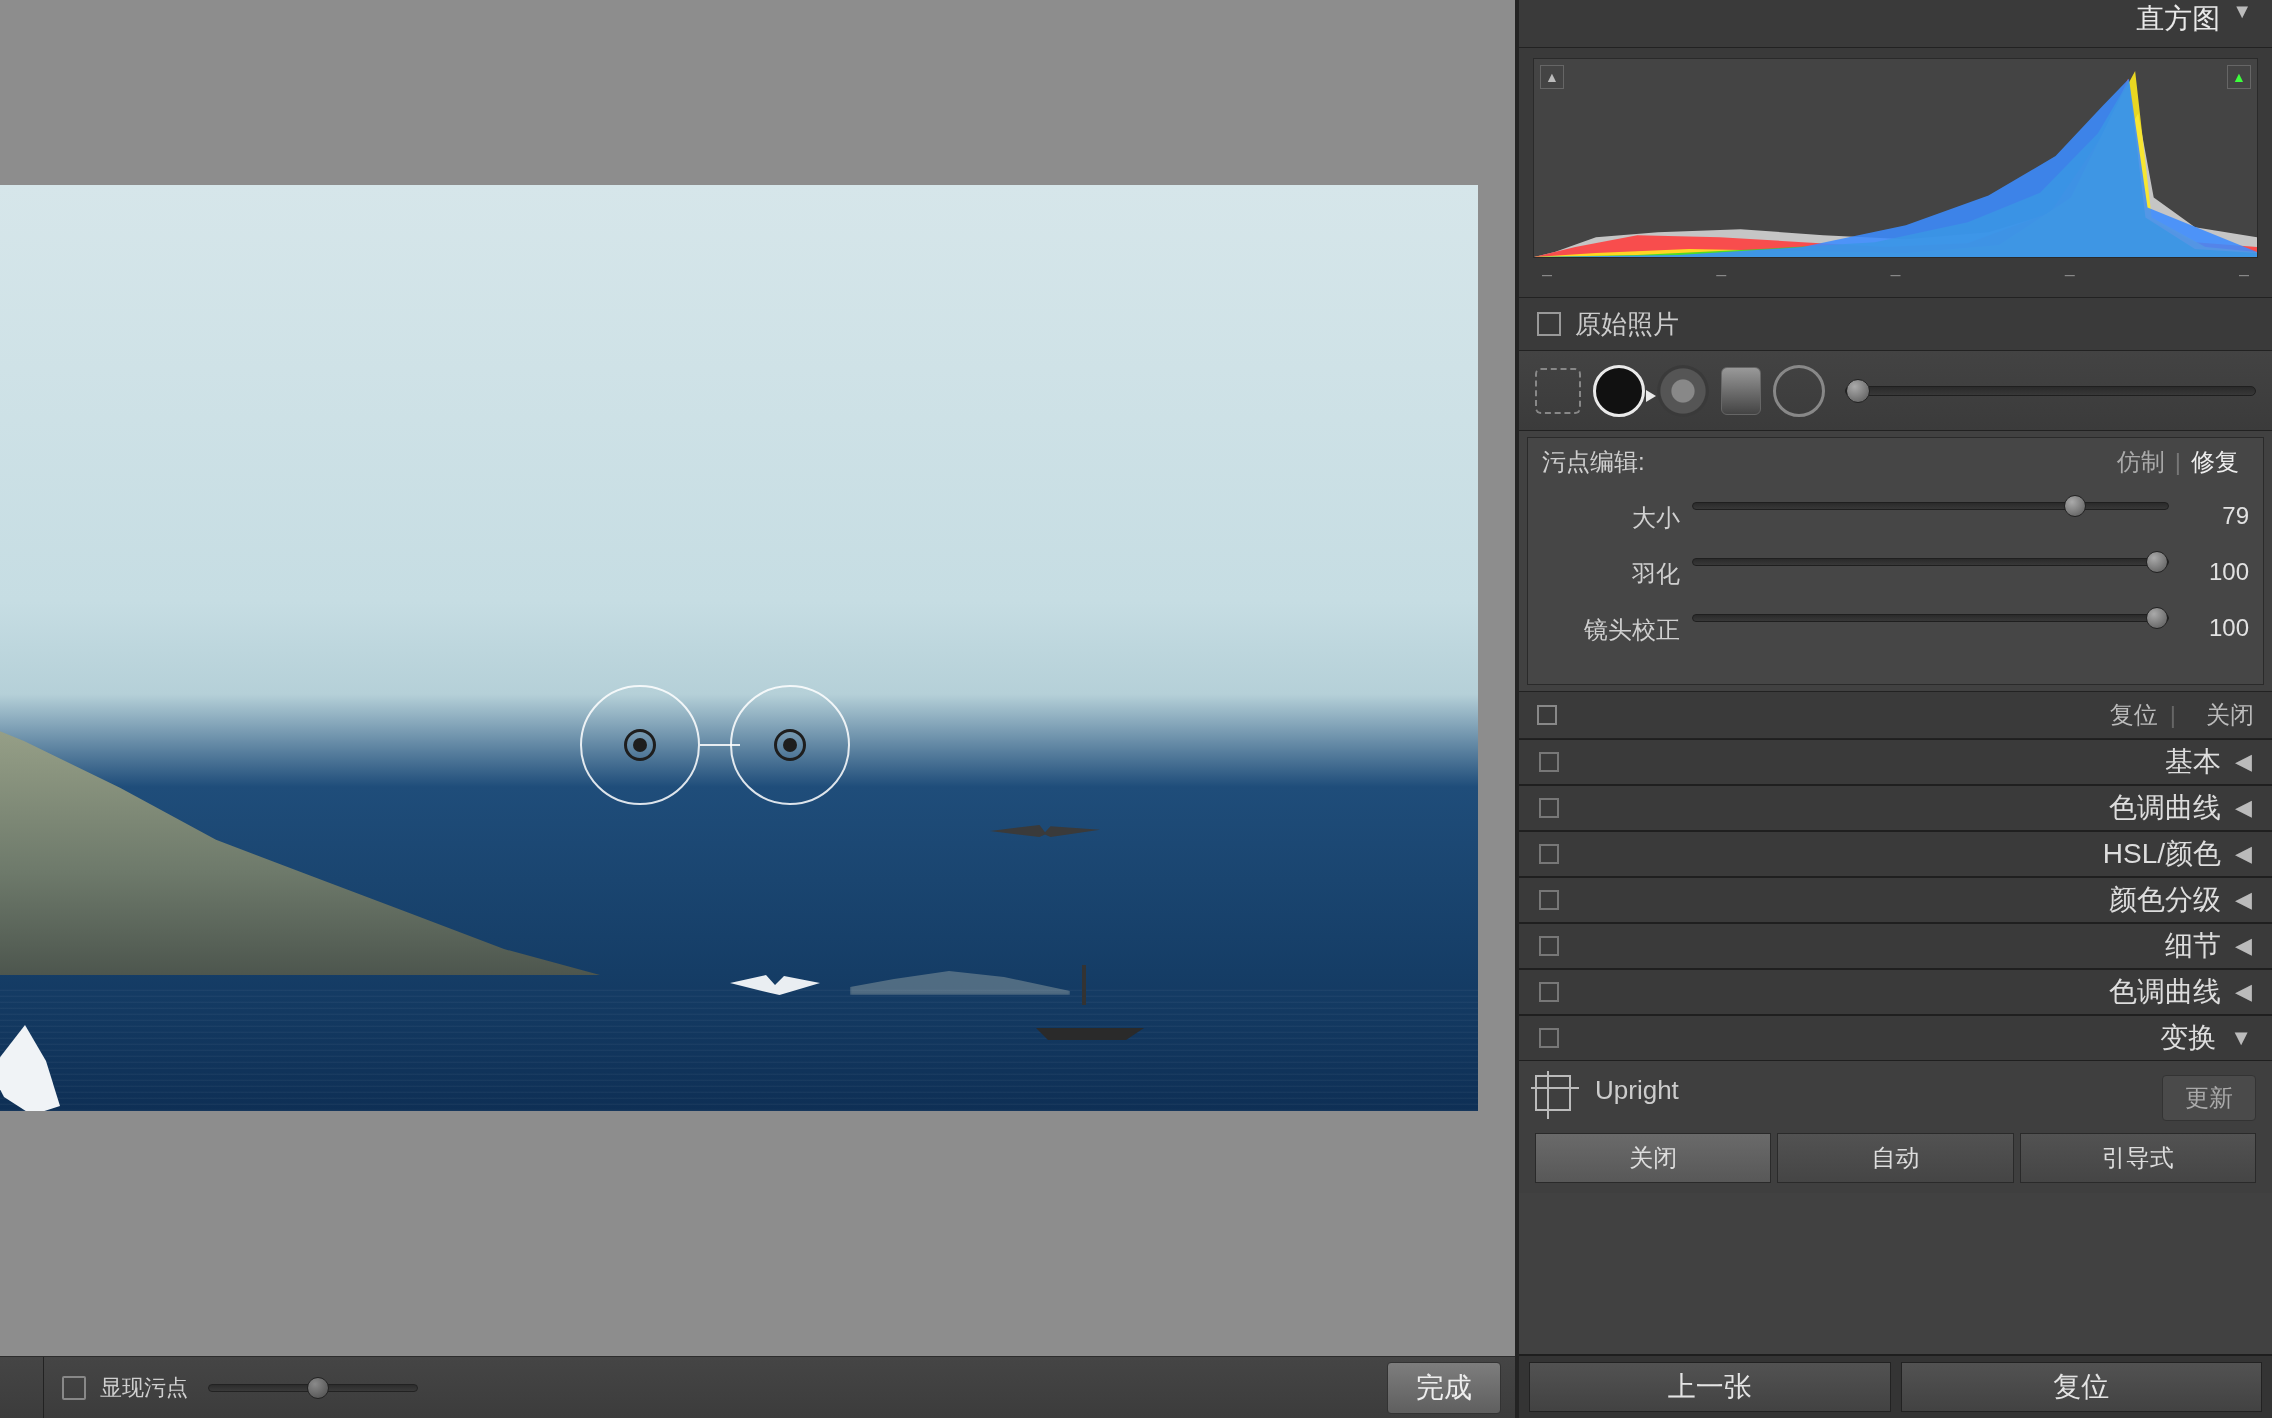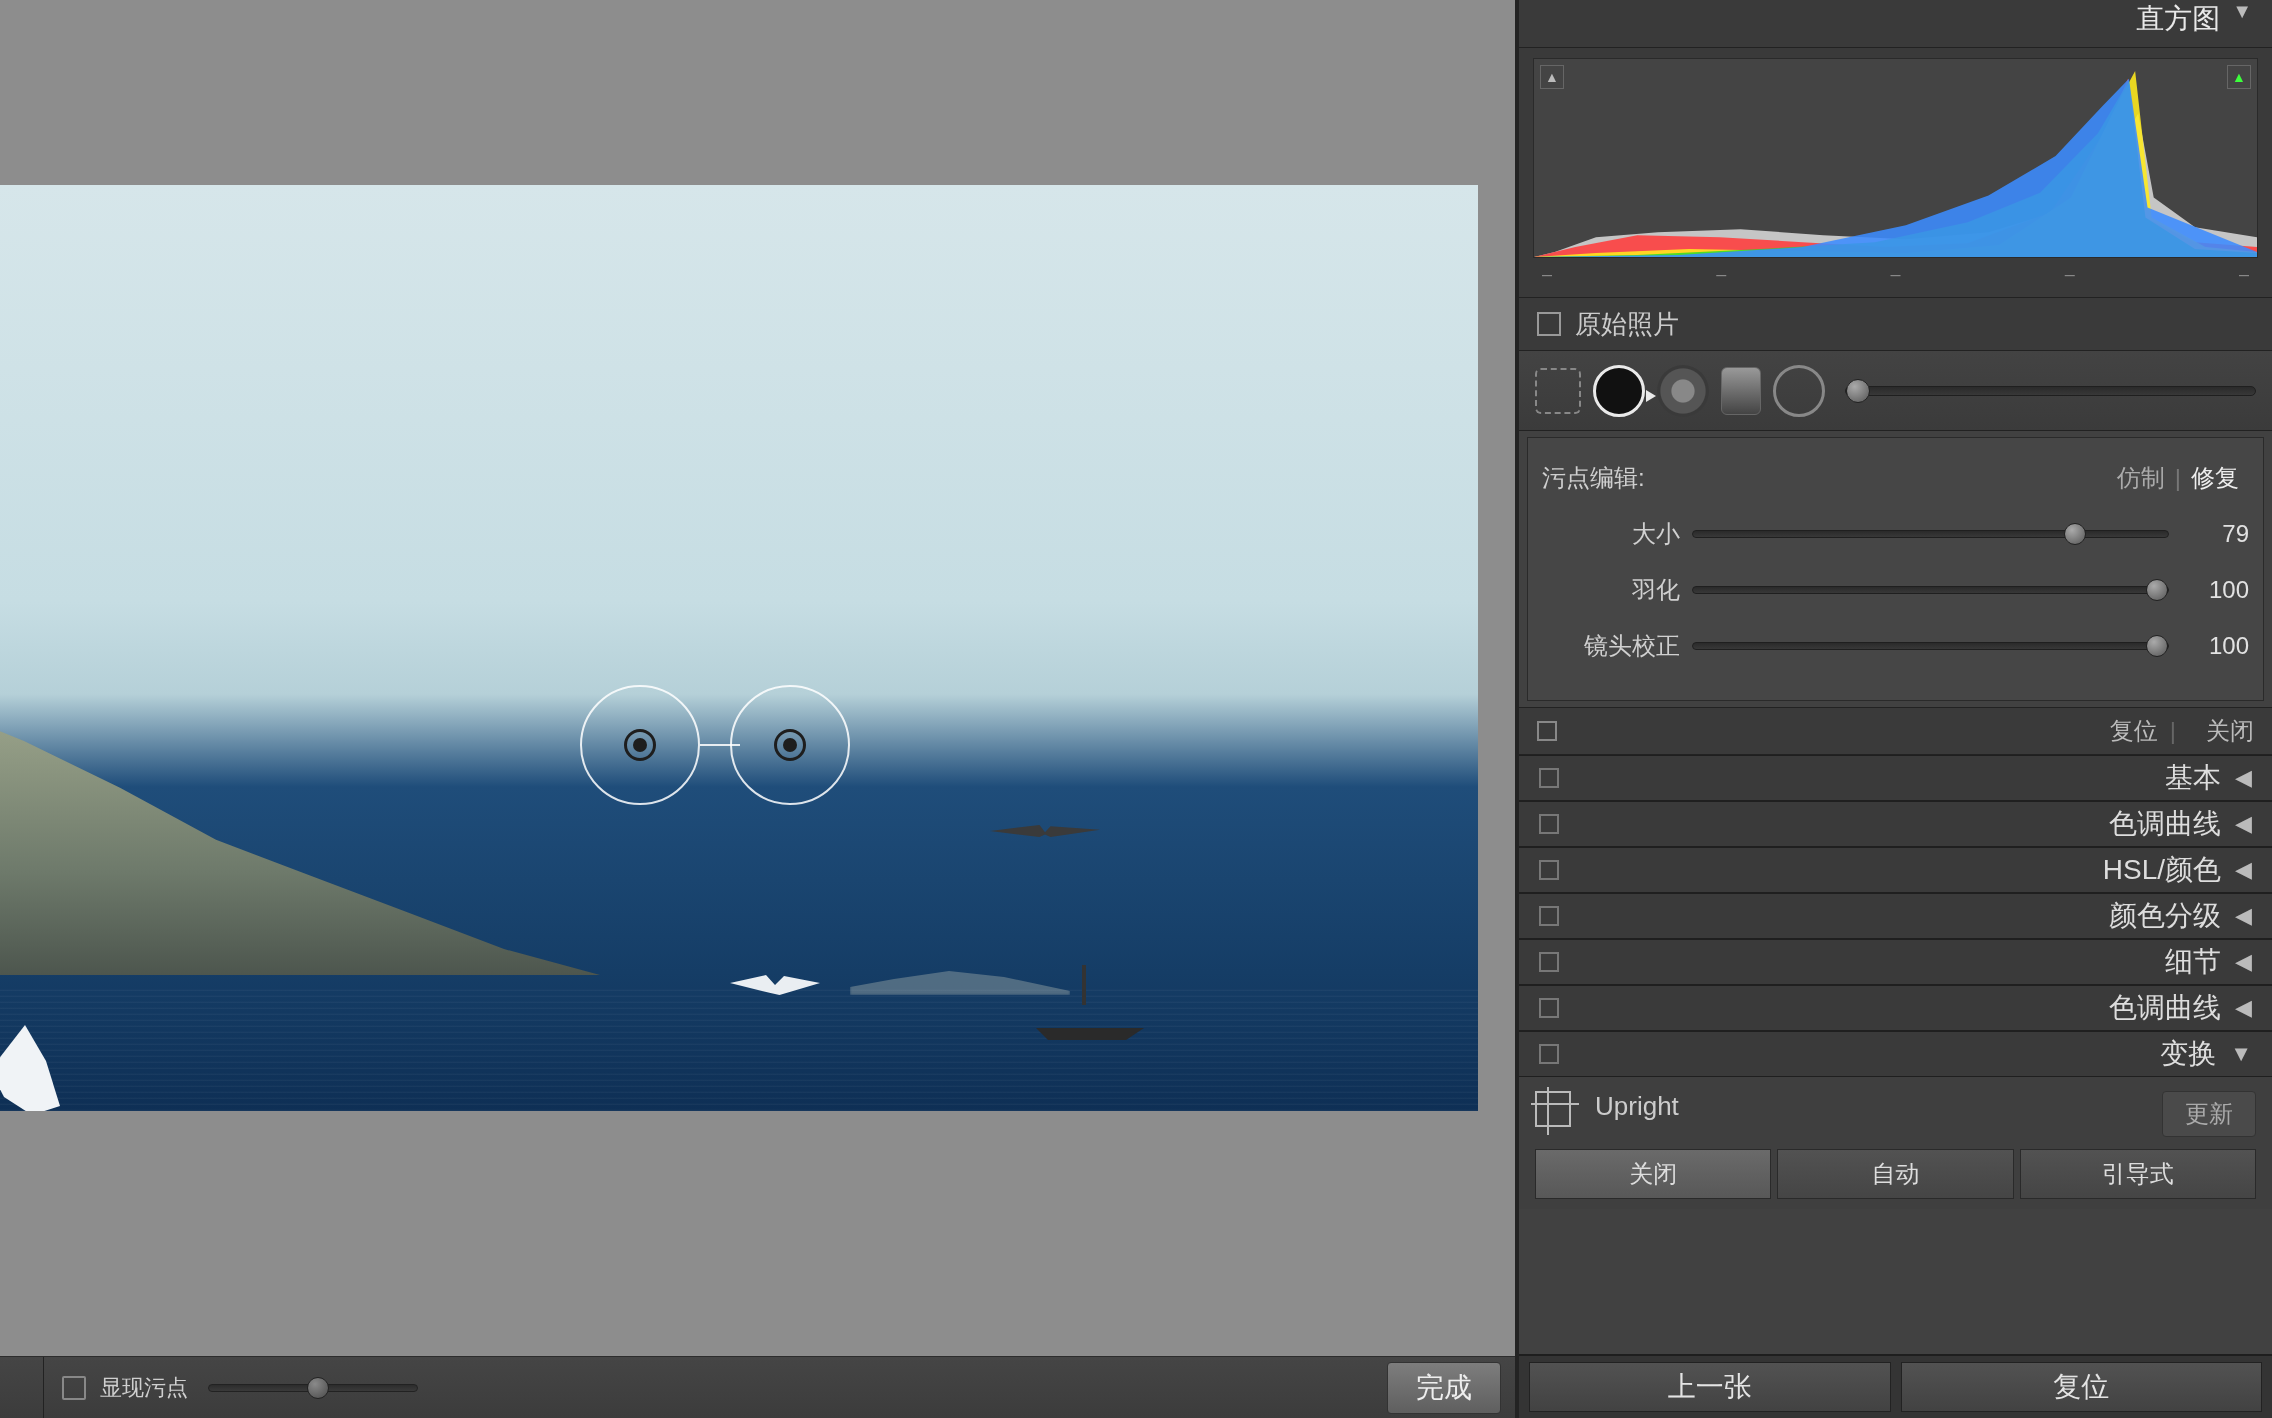--- a/index.html
+++ b/index.html
@@ -268,35 +268,35 @@
     position:absolute; left:0; top:-8px;
     width:24px;height:24px;border-radius:50%;
     background:radial-gradient(circle at 35% 30%, #aaa,#555);
     border:1px solid #222;
   }
 
   .spot-panel {
     background:#464646;
     border:1px solid #2a2a2a;
     margin:6px 8px;
-    padding:24px 14px 14px 14px;
+    padding:8px 14px 14px 14px;
     font-size:24px;
   }
   .spot-panel .row1 {
     display:flex;
     align-items:center;
     margin-bottom:10px;
   }
   .spot-panel .row1 .spacer { flex:1; }
   .spot-panel .row1 .mode { color:#aaa; padding:0 10px; }
   .spot-panel .row1 .mode.active { color:#eee; }
   .spot-panel .sep { color:#777; }
   .sld-row {
     display:flex;
-    align-items:center;
+    align-items:flex-start;
     margin:24px 0;
     font-size:24px;
   }
   .sld-row .label { width:150px; text-align:right; color:#d0d0d0; padding-right:12px; }
   .sld-row .track {
     flex:1; height:8px; background:linear-gradient(to bottom,#2a2a2a,#383838);
     border-radius:4px; border:1px solid #1f1f1f; position:relative;
   }
   .sld-row .thumb {
     position:absolute;top:-8px;

